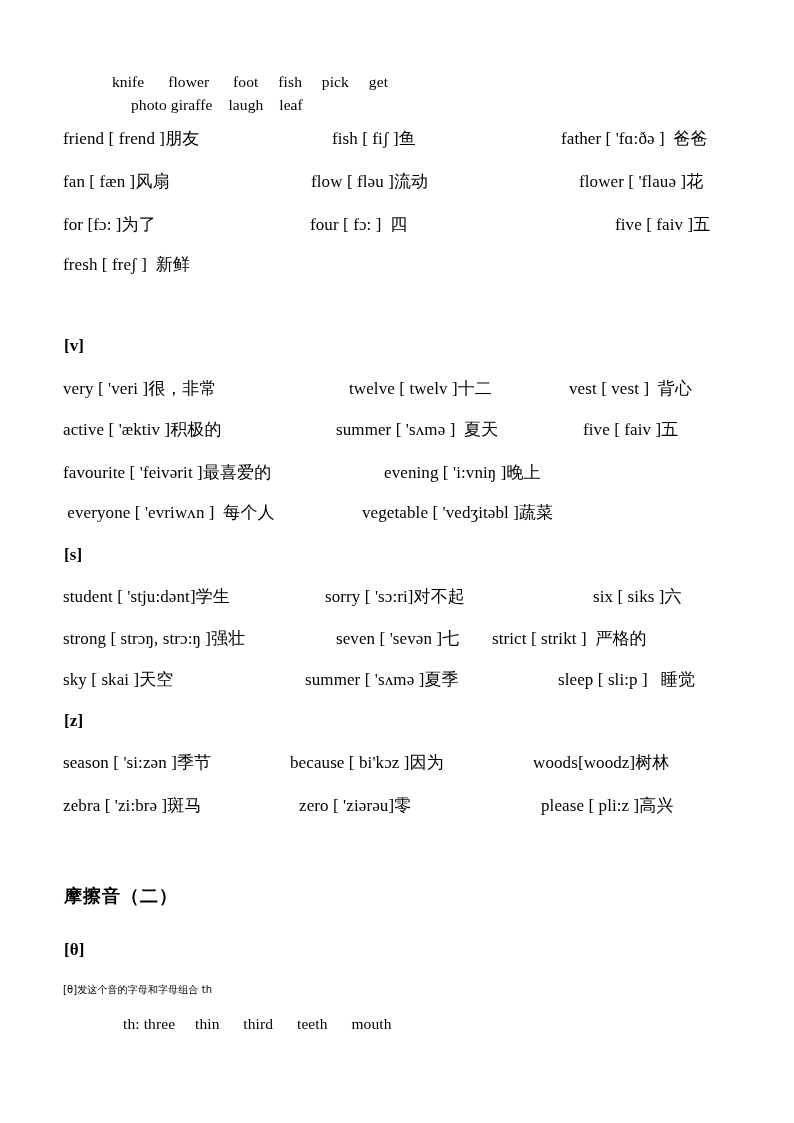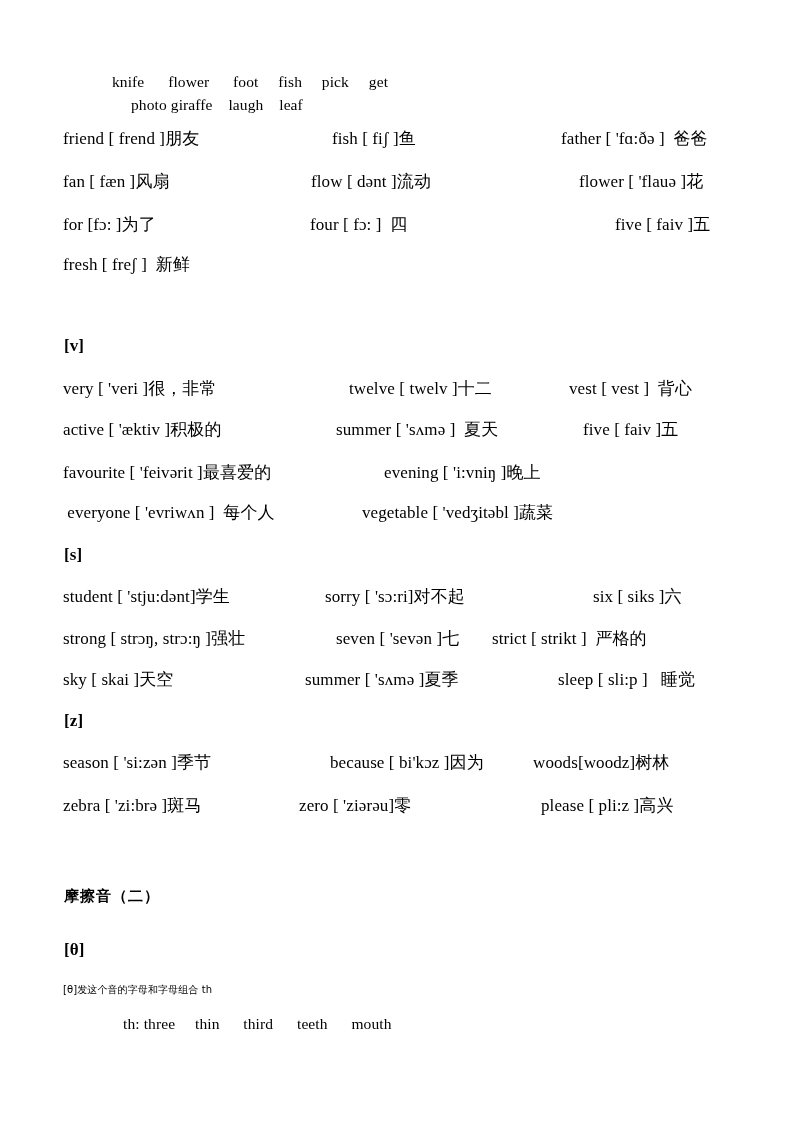--- a/index.html
+++ b/index.html
@@ -32,22 +32,22 @@
   }
   .wordlist {
     font-size: 15.5px;
   }
   .ipa-head {
     font-weight: bold;
     font-size: 17px;
   }
   .section-head {
     font-weight: bold;
-    font-size: 15px;
-    font-family: Liberation Sans, sans-serif;
+    font-size: 18px;
+    font-family: Liberation Mono, monospace;
     letter-spacing: 1px;
   }
   .cn {
     font-family: "DejaVu Sans", "Liberation Sans", sans-serif;
     font-size: 14.5px;
   }
   .note {
     font-size: 10px;
   }
 </style>
@@ -57,21 +57,21 @@
 <div class="page">
 
   <div class="t wordlist" style="left:112px; top:74px;">knife      flower      foot     fish     pick     get</div>
   <div class="t wordlist" style="left:131px; top:97px;">photo giraffe    laugh    leaf</div>
 
   <div class="t" style="left:63px; top:130px;">friend [ frend ]朋友</div>
   <div class="t" style="left:332px; top:130px;">fish [ fiʃ ]鱼</div>
   <div class="t" style="left:561px; top:130px;">father [ 'fɑ:ðə ]  爸爸</div>
 
   <div class="t" style="left:63px; top:173px;">fan [ fæn ]风扇</div>
-  <div class="t" style="left:311px; top:173px;">flow [ dənt ]流动</div>
+  <div class="t" style="left:311px; top:173px;">flow [ fləu ]流动</div>
   <div class="t" style="left:579px; top:173px;">flower [ 'flauə ]花</div>
 
   <div class="t" style="left:63px; top:216px;">for [fɔ: ]为了</div>
   <div class="t" style="left:310px; top:216px;">four [ fɔ: ]  四</div>
   <div class="t" style="left:615px; top:216px;">five [ faiv ]五</div>
 
   <div class="t" style="left:63px; top:256px;">fresh [ freʃ ]  新鲜</div>
 
   <div class="t ipa-head" style="left:64px; top:337px;">[v]</div>
 
@@ -99,21 +99,21 @@
   <div class="t" style="left:336px; top:630px;">seven [ 'sevən ]七</div>
   <div class="t" style="left:492px; top:630px;">strict [ strikt ]  严格的</div>
 
   <div class="t" style="left:63px; top:671px;">sky [ skai ]天空</div>
   <div class="t" style="left:305px; top:671px;">summer [ 'sʌmə ]夏季</div>
   <div class="t" style="left:558px; top:671px;">sleep [ sli:p ]   睡觉</div>
 
   <div class="t ipa-head" style="left:64px; top:712px;">[z]</div>
 
   <div class="t" style="left:63px; top:754px;">season [ 'si:zən ]季节</div>
-  <div class="t" style="left:290px; top:754px;margin-left:40px;">because [ bi'kɔz ]因为</div>
+  <div class="t" style="left:290px; top:754px;">because [ bi'kɔz ]因为</div>
   <div class="t" style="left:533px; top:754px;">woods[woodz]树林</div>
 
   <div class="t" style="left:63px; top:797px;">zebra [ 'zi:brə ]斑马</div>
   <div class="t" style="left:299px; top:797px;">zero [ 'ziərəu]零</div>
   <div class="t" style="left:541px; top:797px;">please [ pli:z ]高兴</div>
 
   <div class="t section-head" style="left:64px; top:888px;">摩擦音（二）</div>
 
   <div class="t ipa-head" style="left:64px; top:941px;">[θ]</div>
 

